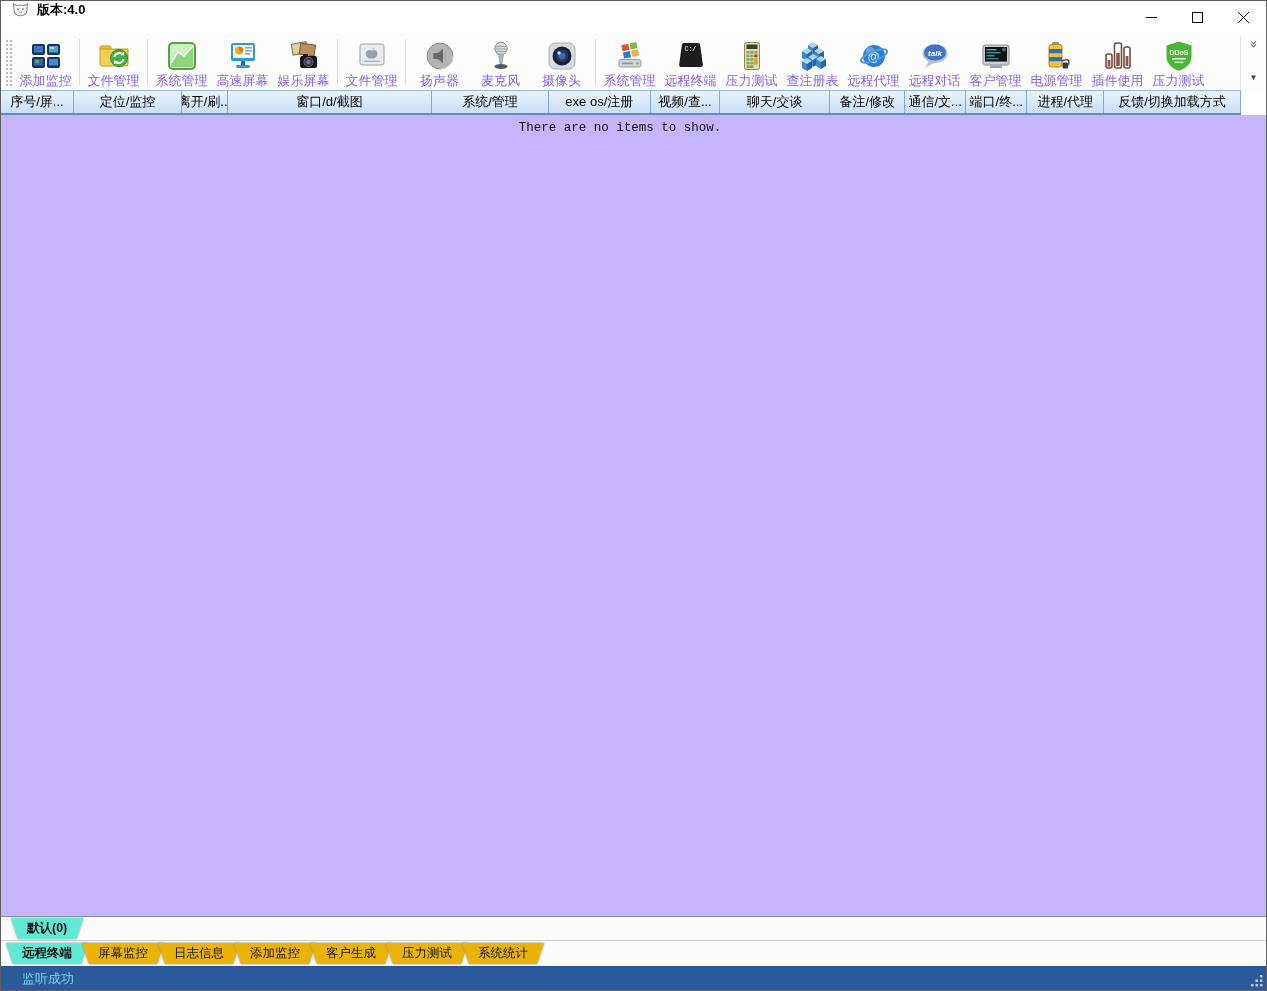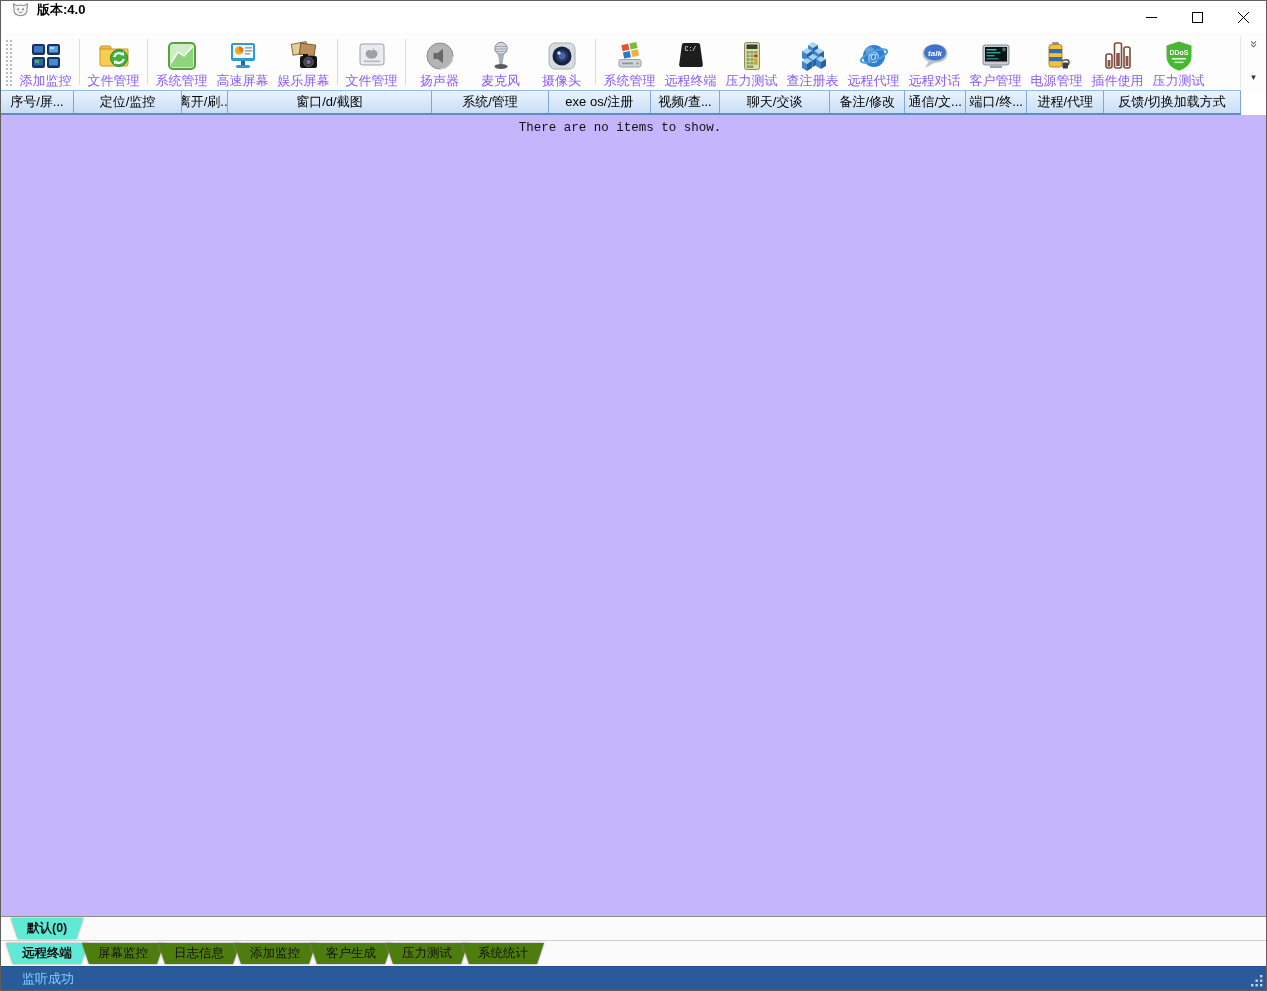--- a/index.html
+++ b/index.html
@@ -48,21 +48,21 @@
 
   
   .main { flex:1 1 auto; background:#c4b5fd; position:relative;font-family:Liberation Mono, monospace; }
   .empty-msg { position:absolute; top:6px; left:0; right:27px; text-align:center;
                font-size:12.5px; color:#101010; }
 
   
   .tabw { filter:drop-shadow(0 0 1px #8f8f8f); display:inline-block; }
   .tab { display:inline-block; clip-path:polygon(0 0,100% 0,calc(100% - 7px) 100%,7px 100%);
          padding:0 16px; font-size:12.5px; line-height:21px; height:21px; color:#111;
-         background:#4d7c0f; white-space:nowrap; }
+         background:#eab308; white-space:nowrap; }
   .tab.active { background:#5eead4; font-weight:bold; }
   .group-strip { height:24px; flex:0 0 24px; background:#fbfbfb; border-top:1px solid #8c8c8c;
                  display:flex; align-items:flex-start; padding:1px 0 0 10px; }
   .page-strip { height:26px; flex:0 0 26px; background:#fbfbfb; border-top:1px solid #cfcfcf;
                 display:flex; align-items:flex-start; padding:2px 0 0 5px; }
   .page-strip .tabw { margin-right:-6px; }
 
   
   .statusbar { height:24px; flex:0 0 24px; background:#2b5a9c; border-top:1px solid #245090;
                display:flex; align-items:center; position:relative; }

